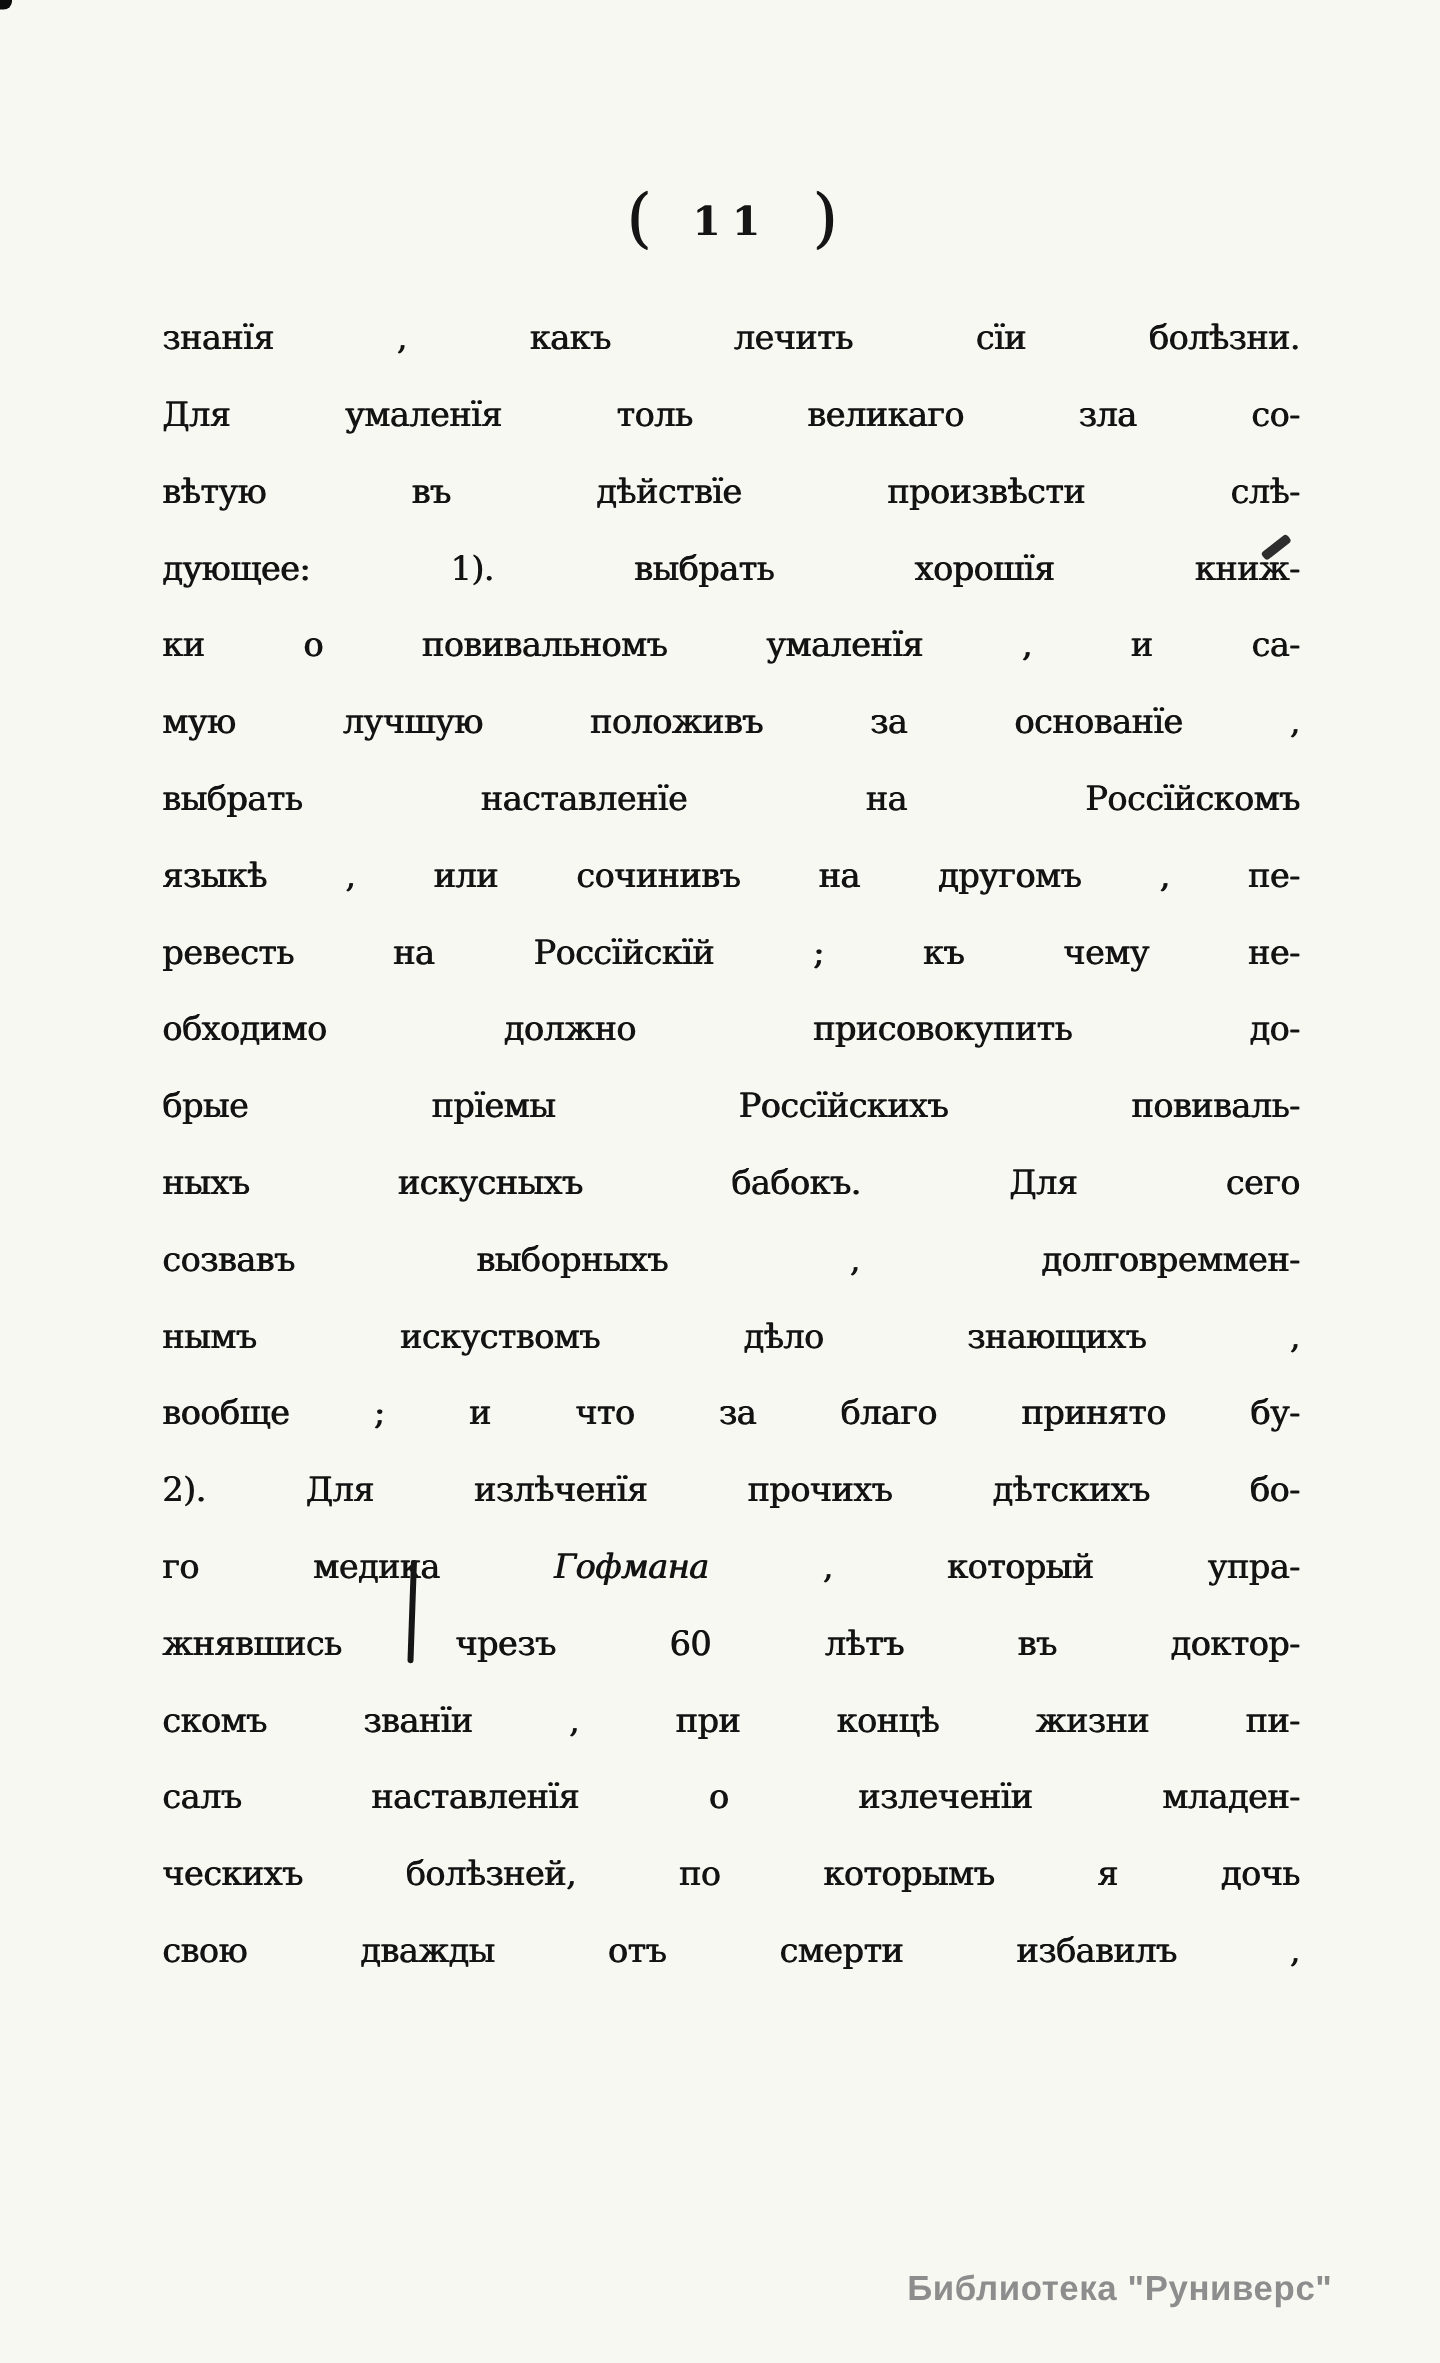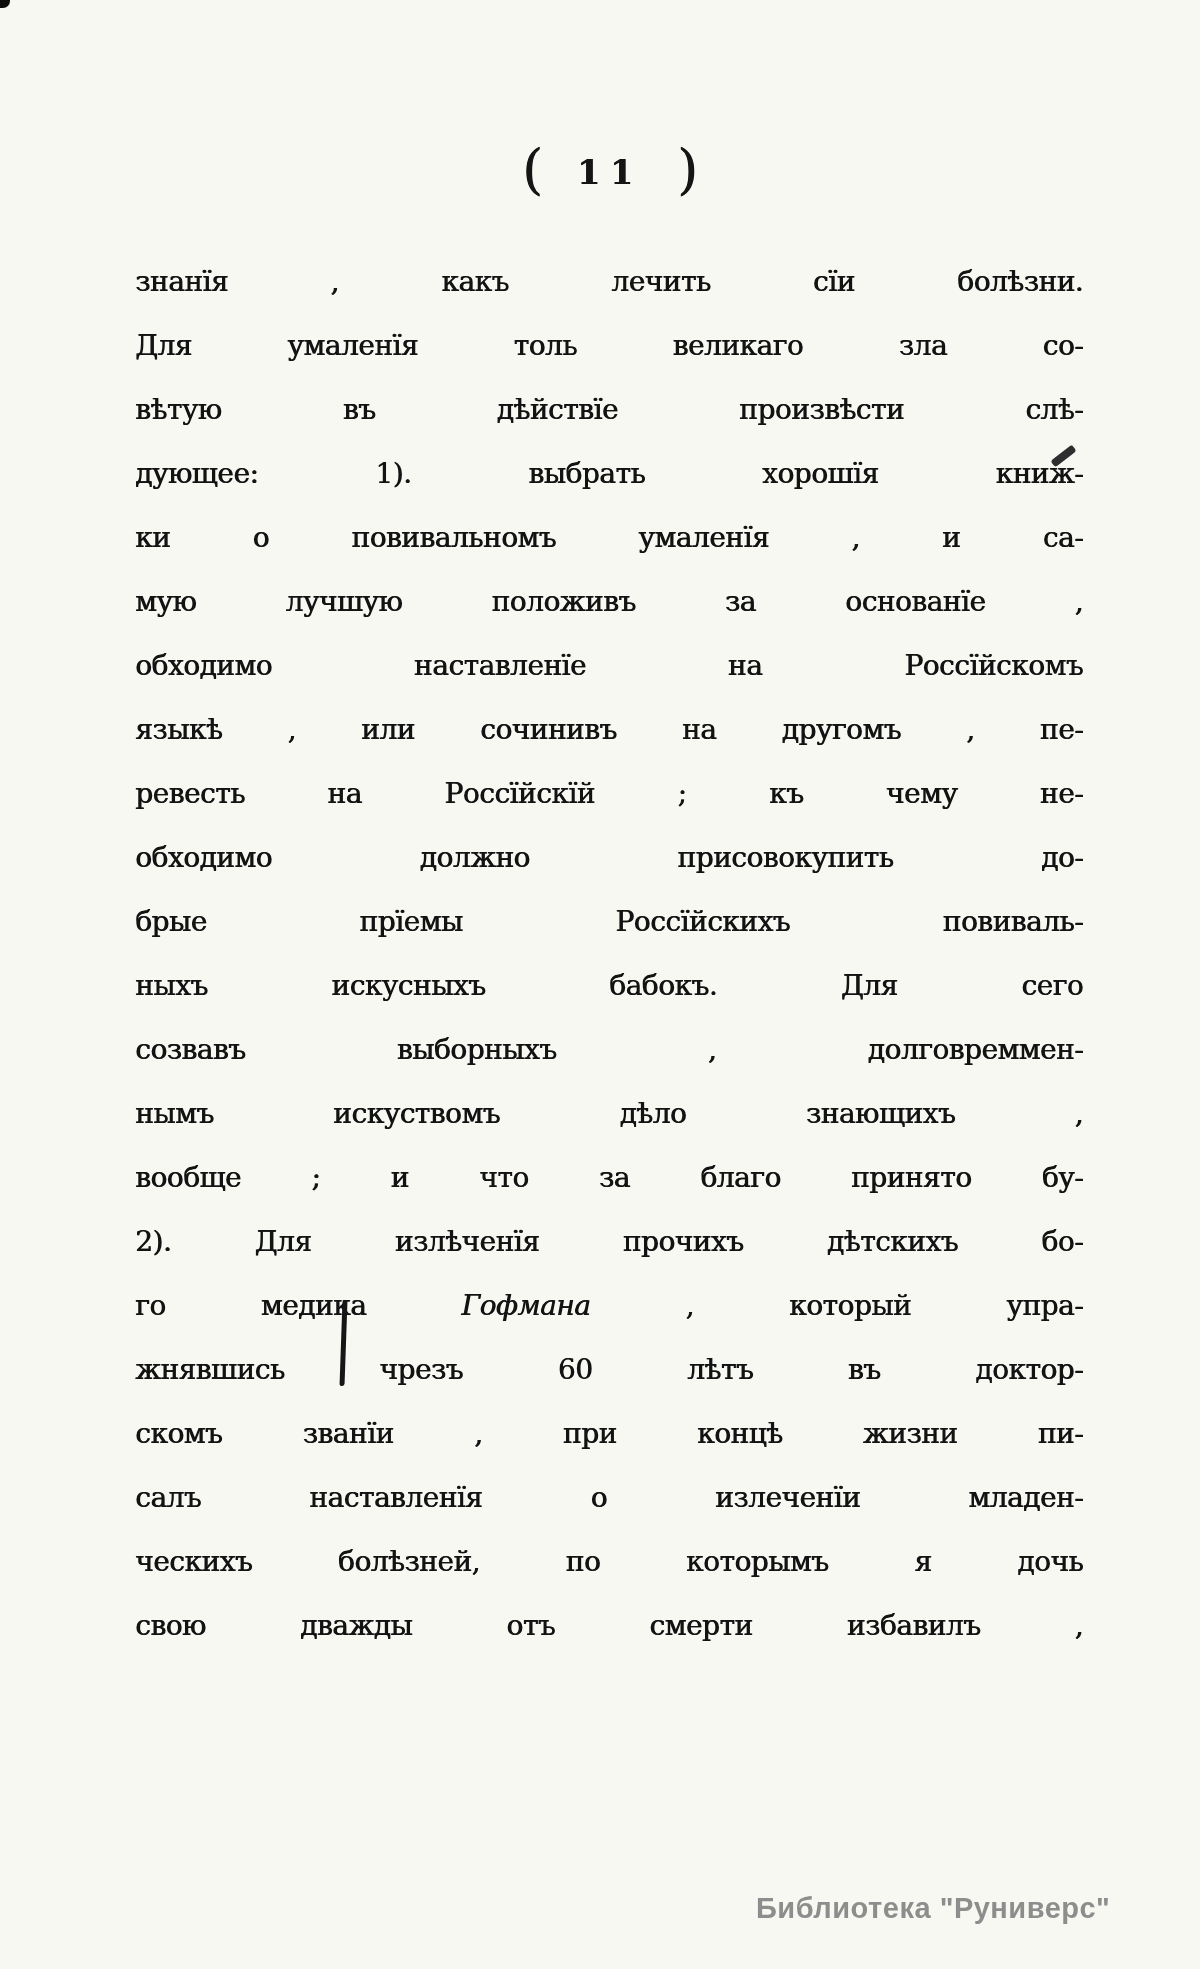--- a/index.html
+++ b/index.html
@@ -18,21 +18,21 @@
   
   .corner-mark {
     position: absolute; left: 0; top: 0;
     width: 10px; height: 8px;
     background: #0c0c0c;
     border-bottom-right-radius: 7px;
   }
   
   .page-header {
     position: absolute;
-    left: 135px; top: 138px; width: 950px;
+    left: 135px; top: 150px; width: 950px;
     text-align: center;
     font-size: 46px;
     color: #151515;
     text-shadow: 0.6px 0 0 currentColor;
   }
   .page-header .paren { font-size: 54px; vertical-align: -4px; }
   .page-header .num {
     font-size: 33px;
     letter-spacing: 10px;
     padding: 0 34px;
@@ -94,21 +94,21 @@
     <span class="paren">(</span><span class="num">11</span><span class="paren">)</span>
   </div>
 
   <div class="text-block">
       <div class="line"><span>знанїя , какъ лечить сїи болѣзни.</span></div>
       <div class="line"><span>Для умаленїя толь великаго зла со-</span></div>
       <div class="line"><span>вѣтую въ дѣйствїе произвѣсти слѣ-</span></div>
       <div class="line"><span>дующее: 1). выбрать хорошїя книж-</span></div>
       <div class="line"><span>ки о повивальномъ умаленїя , и са-</span></div>
       <div class="line"><span>мую лучшую положивъ за основанїе ,</span></div>
-      <div class="line"><span>обходимо наставленїе на Россїйскомъ</span></div>
+      <div class="line"><span>выбрать наставленїе на Россїйскомъ</span></div>
       <div class="line"><span>языкѣ , или сочинивъ на другомъ , пе-</span></div>
       <div class="line"><span>ревесть на Россїйскїй ; къ чему не-</span></div>
       <div class="line"><span>обходимо должно присовокупить до-</span></div>
       <div class="line"><span>брые прїемы Россїйскихъ повиваль-</span></div>
       <div class="line"><span>ныхъ искусныхъ бабокъ. Для сего</span></div>
       <div class="line"><span>созвавъ выборныхъ , долговреммен-</span></div>
       <div class="line"><span>нымъ искуствомъ дѣло знающихъ ,</span></div>
       <div class="line"><span>вообще ; и что за благо принято бу-</span></div>
       <div class="line"><span>2). Для излѣченїя прочихъ дѣтскихъ бо-</span></div>
       <div class="line"><span>го медика </span><span class="it">Гофмана</span><span> , который упра-</span></div>

